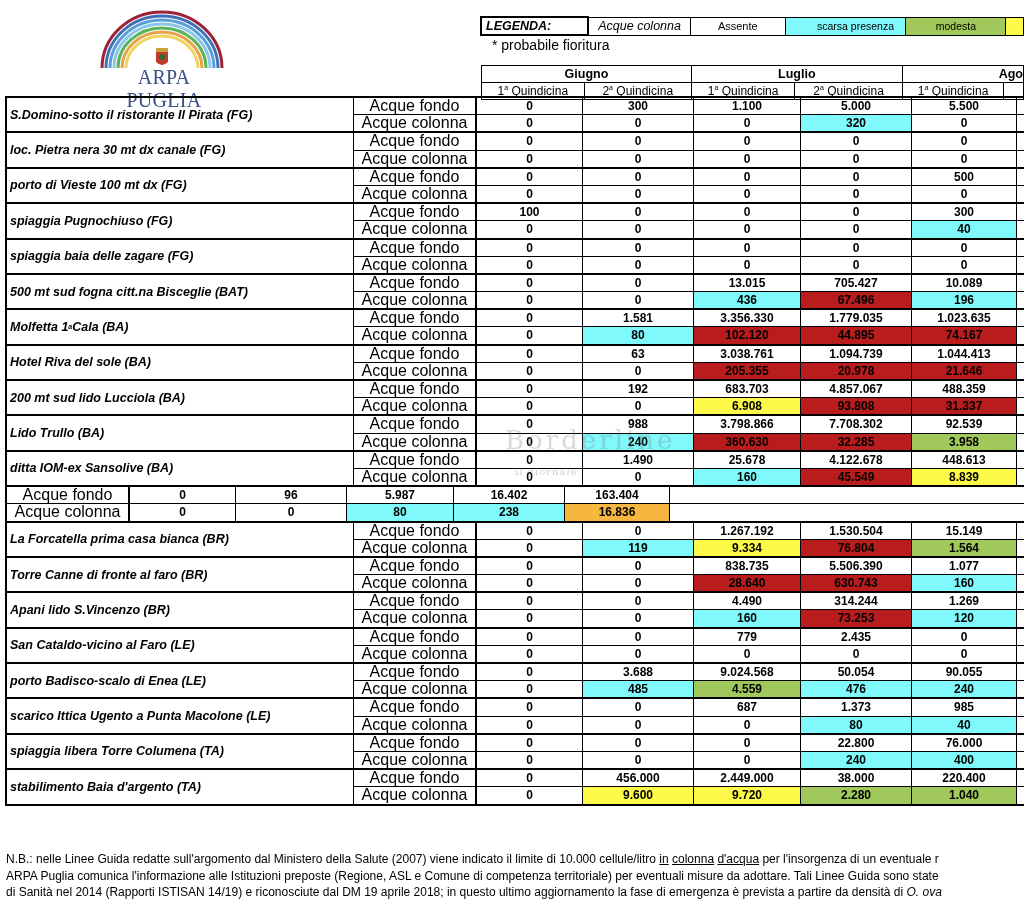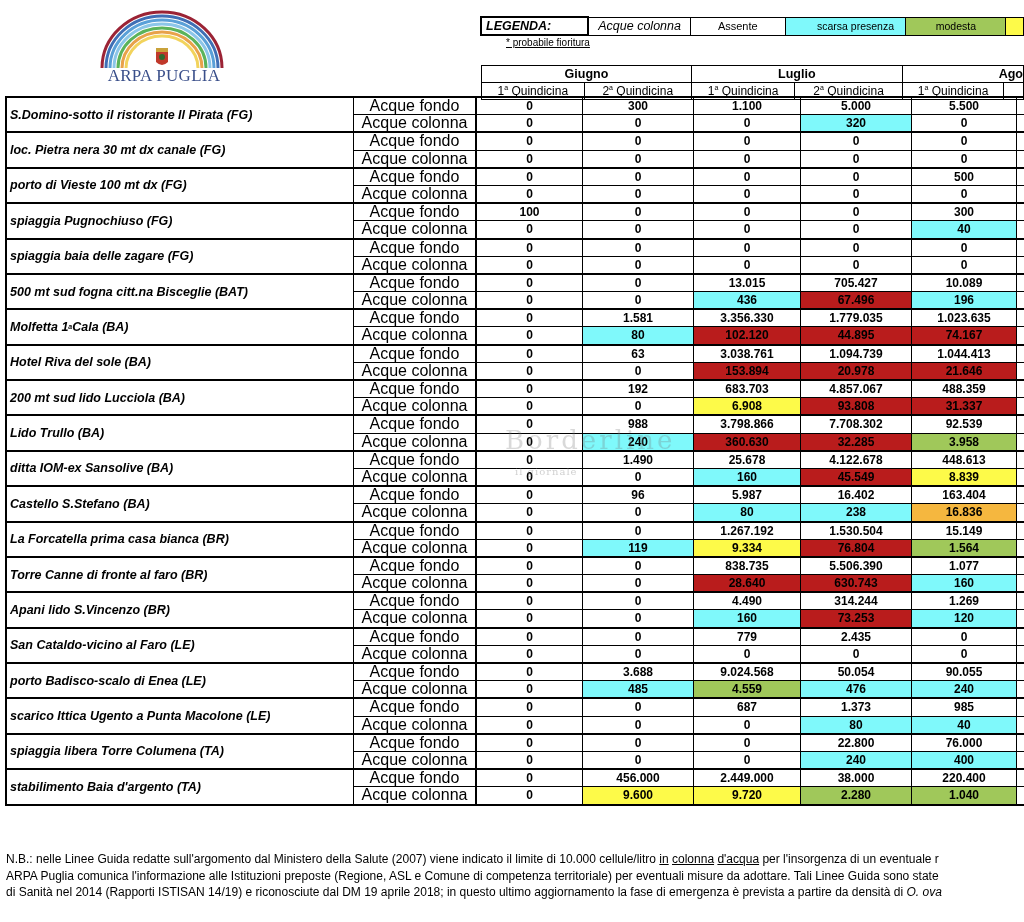--- a/index.html
+++ b/index.html
@@ -1,29 +1,29 @@
 <!DOCTYPE html>
 <html><head>
 <meta charset="utf-8">
 <style>
   html, body { margin:0; padding:0; background:#ffffff; }
   body { width:1024px; height:922px; overflow:hidden; position:relative;
          font-family:"Liberation Sans", sans-serif; color:#000; }
   .logo { position:absolute; left:96px; top:6px; width:132px; height:84px; }
   .logo-text { position:absolute; left:102px; top:66px; width:124px; text-align:center;
-               font-family:"Liberation Serif", serif; font-size:17px; color:#3a4f8a; letter-spacing:0.3px; }
+               font-family:"Liberation Serif", serif; font-size:20px; color:#3a4f8a; letter-spacing:0.3px; }
   
   .legend { position:absolute; left:480px; top:16px; border-collapse:collapse; height:18px; }
   .legend td { border:1px solid #000; font-size:11px; padding:0 4px; height:16px; text-align:center; white-space:nowrap; }
   .legend .lg-title { border:2px solid #000; font-style:italic; font-weight:bold; font-size:12.5px; text-align:left; width:103px; }
   .legend .lg-col { font-style:italic; font-size:12.5px; width:94px; }
   .legend .lg-ass { width:94px; font-size:11px; }
   .legend .lg-scar { width:94px; font-size:10.5px;padding-left:24px; }
   .legend .lg-mod { width:100px; font-size:10.5px; }
-  .note { position:absolute; left:506px; top:37px; font-size:10px;text-decoration:underline; }
+  .note { position:absolute; left:492px; top:37px; font-size:14px; }
   
   .hdr { position:absolute; left:481px; top:65px; border-collapse:collapse; }
   .hdr td { border:1px solid #000; text-align:center; height:16px; font-size:12px; padding:0; }
   .hdr .month { font-weight:bold; font-size:12.5px; }
   .hdr sup { font-size:7px; }
   
   .main-wrap { position:absolute; left:5px; top:96px; width:1030px; border:2px solid #000; border-right:none; }
   .block { display:flex; border-top:2px solid #000; }
   .block:first-child { border-top:none; }
   .site { width:353px; border-right:1px solid #000; font-weight:bold; font-style:italic; font-size:12.5px;
@@ -269,21 +269,21 @@
           <div class="cell c1">63</div>
           <div class="cell c2">3.038.761</div>
           <div class="cell c3">1.094.739</div>
           <div class="cell c4">1.044.413</div>
           <div class="cell c5"></div>
         </div>
         <div class="row">
           <div class="type">Acque colonna</div>
           <div class="cell c0">0</div>
           <div class="cell c1">0</div>
-          <div class="cell c2 bg-red">153.894</div>
+          <div class="cell c2 bg-red">205.355</div>
           <div class="cell c3 bg-red">20.978</div>
           <div class="cell c4 bg-red">21.646</div>
           <div class="cell c5"></div>
         </div>
       </div>
     </div>
     <div class="block">
       <div class="site">200 mt sud lido Lucciola (BA)</div>
       <div class="rows">
         <div class="row">
@@ -346,21 +346,20 @@
           <div class="cell c0">0</div>
           <div class="cell c1">0</div>
           <div class="cell c2 bg-cyan">160</div>
           <div class="cell c3 bg-red">45.549</div>
           <div class="cell c4 bg-yellow">8.839</div>
           <div class="cell c5"></div>
         </div>
       </div>
     </div>
     <div class="block">
-      <div class="site">Castello S.Stefano (BA)</div>
       <div class="rows">
         <div class="row">
           <div class="type">Acque fondo</div>
           <div class="cell c0">0</div>
           <div class="cell c1">96</div>
           <div class="cell c2">5.987</div>
           <div class="cell c3">16.402</div>
           <div class="cell c4">163.404</div>
           <div class="cell c5"></div>
         </div>

